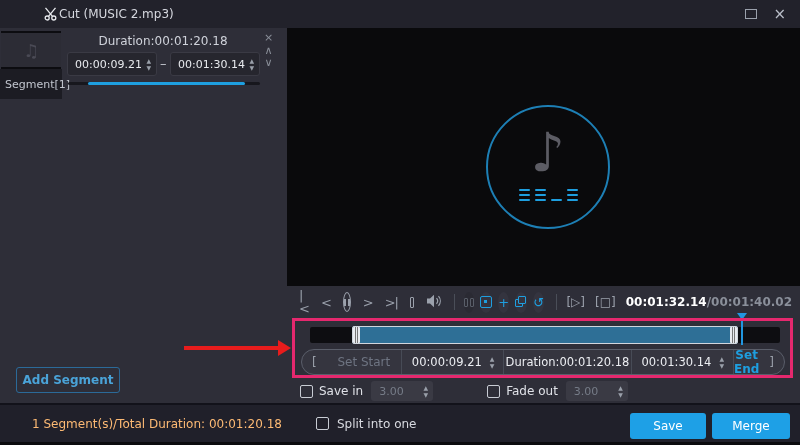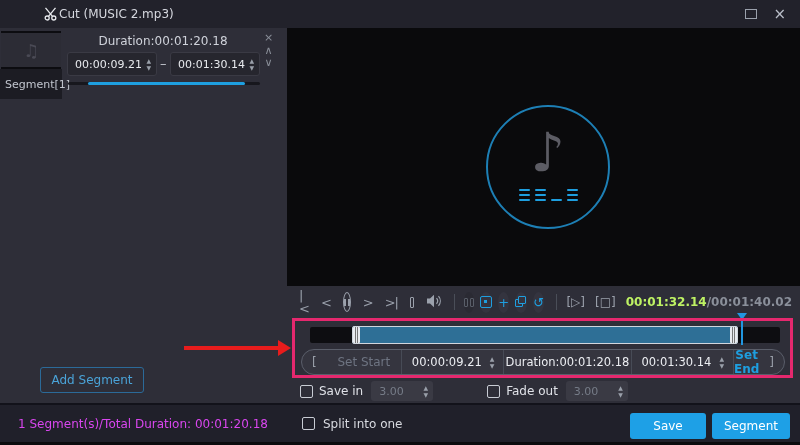--- a/index.html
+++ b/index.html
@@ -63,21 +63,21 @@
   .split-ico { display:flex; gap:2px; }
   .split-ico i { display:block; width:4px; height:9px; border:1px solid #595e69; border-radius:1px; }
   .snap-ico { width:12px; height:12px; border:1.5px solid #1e9fe0; border-radius:2px; position:relative; }
   .snap-ico::after { content:""; position:absolute; left:3px; top:3px; width:3px; height:3px; background:#1e9fe0; }
   .copy-ico { position:relative; width:12px; height:12px; }
   .copy-ico i { position:absolute; display:block; width:8px; height:8px; border:1.2px solid #1e9fe0; border-radius:1px; }
   .copy-ico i:first-child { left:0; top:3px; }
   .copy-ico i:last-child { left:3px; top:0; background:#34343f; }
   .br-ico { color:#9ba1ac; font-size:12px; letter-spacing:0px; margin-right:10px; }
   .t-time { margin-left:auto; padding-right:8px; font-size:12px; font-weight:bold; white-space:nowrap; }
-  .t-time .cur { color:#bef264; }
+  .t-time .cur { color:#ffffff; }
   .t-time .tot { color:#8a8f9a; }
 
   
   .hl-rect { position:absolute; left:292px; top:318px; width:501px; height:60px; border:3px solid #e5286e; }
   .track { position:absolute; left:310px; top:327px; width:470px; height:16px; background:#0d0d11; border-radius:2px; }
   .selection { position:absolute; left:42px; top:-1px; width:386px; height:18px; background:#2e6f96;
                border:1px solid #d0d5dc; border-radius:2px; }
   .handle { position:absolute; top:0px; width:7px; height:16px; background:#e9ebf0; border-radius:1px;
             background-image:linear-gradient(90deg,transparent 2px,#777 2px,#777 3px,transparent 3px,transparent 4px,#777 4px,#777 5px,transparent 5px); }
   .handle.l { left:0; } .handle.r { right:0; }
@@ -102,21 +102,21 @@
   .fade-input .tval { flex:1; color:#767c88; font-size:11px; padding-left:8px; }
 
   
   .arrow { position:absolute; left:184px; top:346px; width:94px; height:4px; background:#e81c1c; }
   .arrow::after { content:""; position:absolute; right:-13px; top:-6px; border-left:13px solid #e81c1c;
                   border-top:8px solid transparent; border-bottom:8px solid transparent; }
 
   
   .footer { position:absolute; left:0; top:403px; width:800px; height:39px; background:#20202a;
             border-top:2px solid #12121a; display:flex; align-items:center; }
-  .footer .status { color:#d946ef; font-size:12px; margin-left:18px; }
+  .footer .status { color:#fdba74; font-size:12px; margin-left:32px; }
   .footer .merge { display:flex; align-items:center; margin-left:34px; }
   .footer .merge .m-label { color:#d8dae0; font-size:12px; margin-left:8px; }
   .f-btn { height:26px; border:none; border-radius:3px; background:#1ea0e6; color:#fff; font-size:12px;
            font-family:inherit; display:flex; align-items:center; justify-content:center; }
   .f-btn.save { position:absolute; left:630px; top:8px; width:76px; }
   .f-btn.cancel { position:absolute; left:712px; top:8px; width:78px; }
   .bottom-strip { position:absolute; left:0; top:442px; width:800px; height:3px; background:#0b0b0e; }
 </style>
 </head>
 <body>
@@ -165,21 +165,21 @@
     <div class="seg-ctrl">
       <span>×</span>
       <span>∧</span>
       <span>∨</span>
     </div>
 
     <div class="mini-track">
       <div class="mini-fill"></div>
     </div>
 
-    <button class="panel-btn" style="left:40px;">Add Segment</button>
+    <button class="panel-btn" style="left:16px;font-weight:bold;">Add Segment</button>
   </div>
 
   <div class="preview">
     <div class="music-circle">
       <div class="music-note">♪</div>
       <div class="eq">
         <span class="eq-g">
             <i></i>
             <i></i>
             <i></i>
@@ -305,18 +305,18 @@
     </span>
   </div>
 
   <div class="footer">
     <span class="status">1 Segment(s)/Total Duration: 00:01:20.18</span>
     <span class="merge">
       <span class="checkbox"></span>
       <span class="m-label">Split into one</span>
     </span>
     <button class="f-btn save">Save</button>
-    <button class="f-btn cancel">Segment</button>
+    <button class="f-btn cancel">Merge</button>
 
   </div>
   <div class="bottom-strip"></div>
 
 </div>
 
 </body></html>

